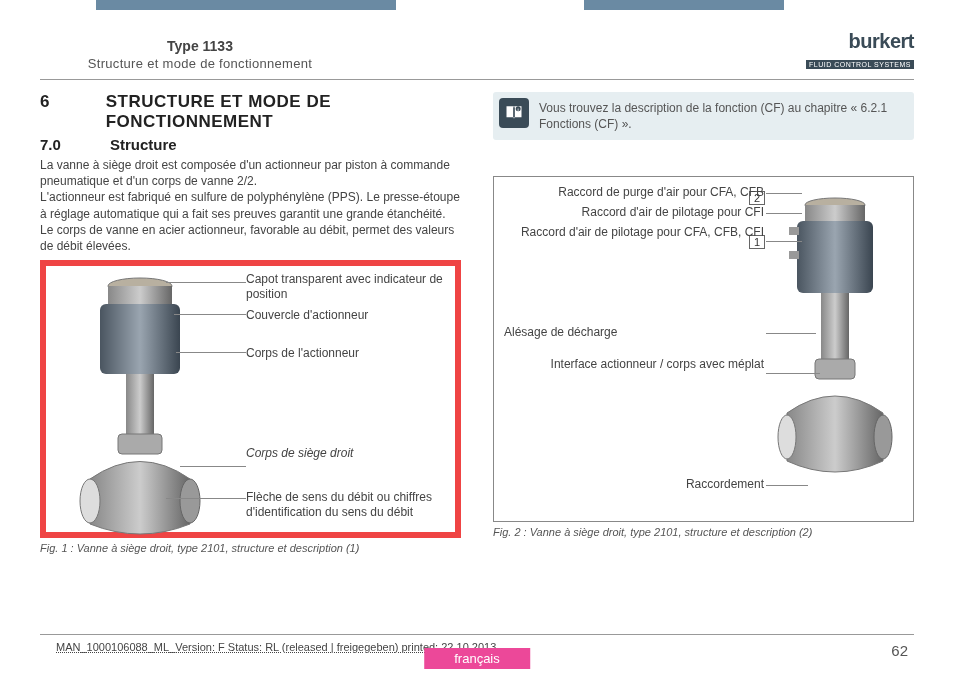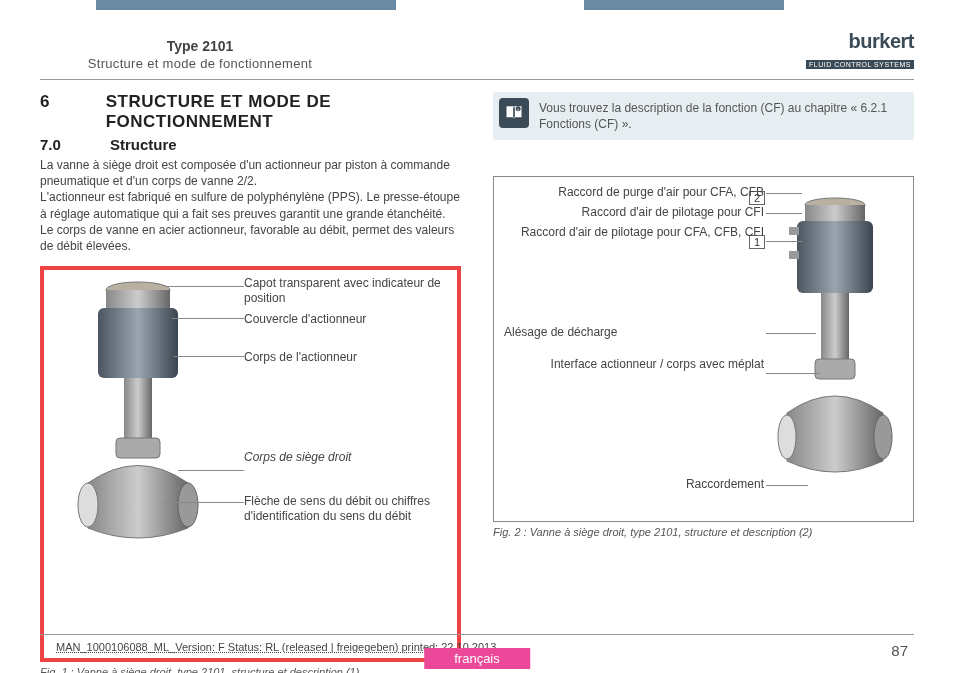--- a/index.html
+++ b/index.html
@@ -16,21 +16,21 @@
   .logo-main { font-family: Arial; font-weight: bold; font-size: 20px; color: #3a4b57; letter-spacing: -0.5px; }
   .logo-sub { font-size: 7px; background: #3a4b57; color: #fff; padding: 1px 3px; letter-spacing: 0.5px; display: inline-block; }
   hr.rule { border: none; border-top: 1px solid #999; margin: 8px 0 12px 0; }
   .cols { display: flex; gap: 32px; }
   .col { width: 50%; }
   h1 { font-size: 17px; font-weight: bold; letter-spacing: 0.5px; text-transform: uppercase; display: flex; gap: 30px; color: #222; margin-bottom: 4px; }
   h1 .num { width: 40px; }
   h2 { font-size: 15px; font-weight: bold; display: flex; gap: 30px; color: #222; margin-bottom: 4px; }
   h2 .num { width: 40px; }
   p.body { font-size: 12px; line-height: 1.35; color: #444; }
-  .fig-frame { border: 4px solid #ef4444; margin-top: 12px; padding: 8px 10px 8px 10px; position: relative; height: 396px; }
+  .fig-frame { border: 6px solid #ef4444; margin-top: 6px; padding: 8px 10px 8px 10px; position: relative; height: 278px; }
   .fig1 .valve { position: absolute; left: 24px; top: 8px; width: 140px; }
   .label { font-size: 12px; color: #444; position: absolute; line-height: 1.2; }
   .leader { position: absolute; height: 1px; background: #888; }
   .fig-cap { font-size: 11px; font-style: italic; color: #555; margin-top: 4px; }
   .note { background: #e6eef1; border-radius: 3px; padding: 8px 10px 8px 46px; font-size: 12px; color: #555; line-height: 1.35; position: relative; min-height: 40px; }
   .note-icon { position: absolute; left: 6px; top: 6px; width: 30px; height: 30px; background: #3a4b57; border-radius: 4px; display: flex; align-items: center; justify-content: center; }
   .note-icon svg { width: 20px; height: 20px; }
   .fig2 { border: 1px solid #888; margin-top: 36px; padding: 8px; position: relative; height: 346px; }
   .fig2 .valve { position: absolute; right: 18px; top: 18px; width: 120px; }
   .numbox { position: absolute; border: 1px solid #666; font-size: 11px; padding: 0 4px; background: #fff; color: #333; }
@@ -43,21 +43,21 @@
 <body>
 
 <div class="tabs">
   <div class="tab-left"></div>
   <div class="tab-right"></div>
 </div>
 
 <div class="page">
   <div class="header">
     <div class="htext">
-      <div class="type">Type 2101</div>
+      <div class="type">Type 1133</div>
       <div class="section-name">Structure et mode de fonctionnement</div>
     </div>
     <div class="logo">
       <div class="logo-main">burkert</div>
       <div class="logo-sub">FLUID CONTROL SYSTEMS</div>
     </div>
   </div>
   <hr class="rule">
 
   <div class="cols">
@@ -177,13 +177,13 @@
         <div class="leader" style="left:272px; top:308px; width:42px;"></div>
       </div>
       <div class="fig-cap">Fig. 2 :   Vanne à siège droit, type 2101, structure et description (2)</div>
     </div>
   </div>
 </div>
 
 <div class="footer-line"></div>
 <div class="version">MAN_1000106088_ML_Version: F Status: RL (released | freigegeben)  printed: 22.10.2013</div>
 <div class="lang-tab">français</div>
-<div class="page-num">87</div>
+<div class="page-num">62</div>
 
 </body></html>

